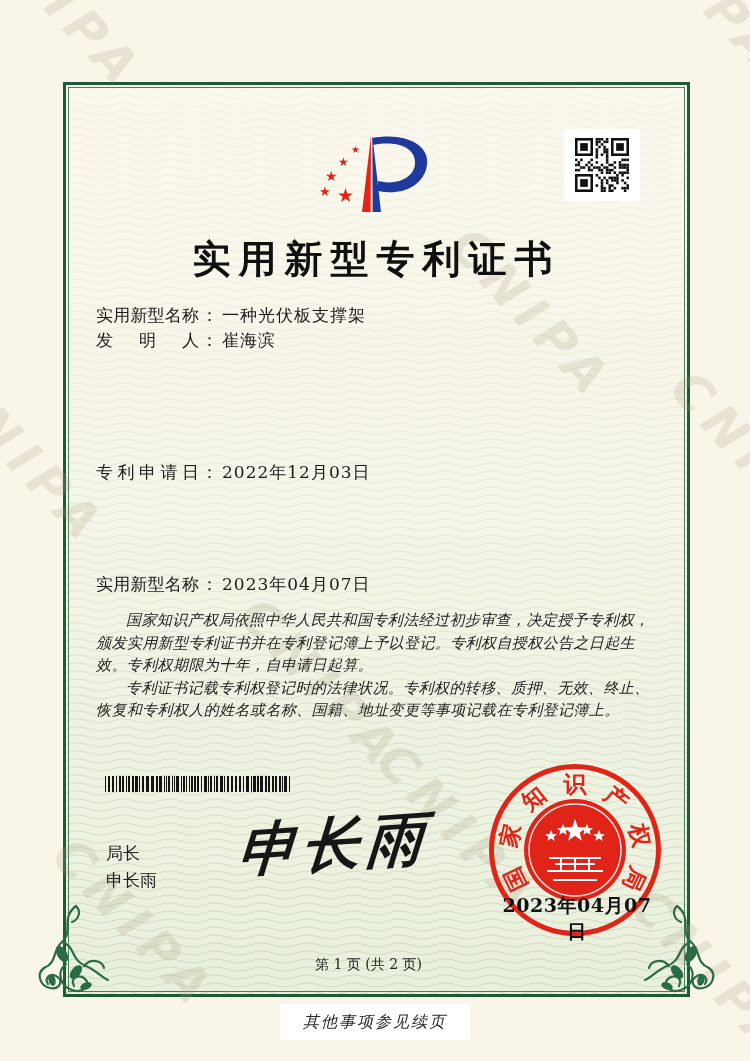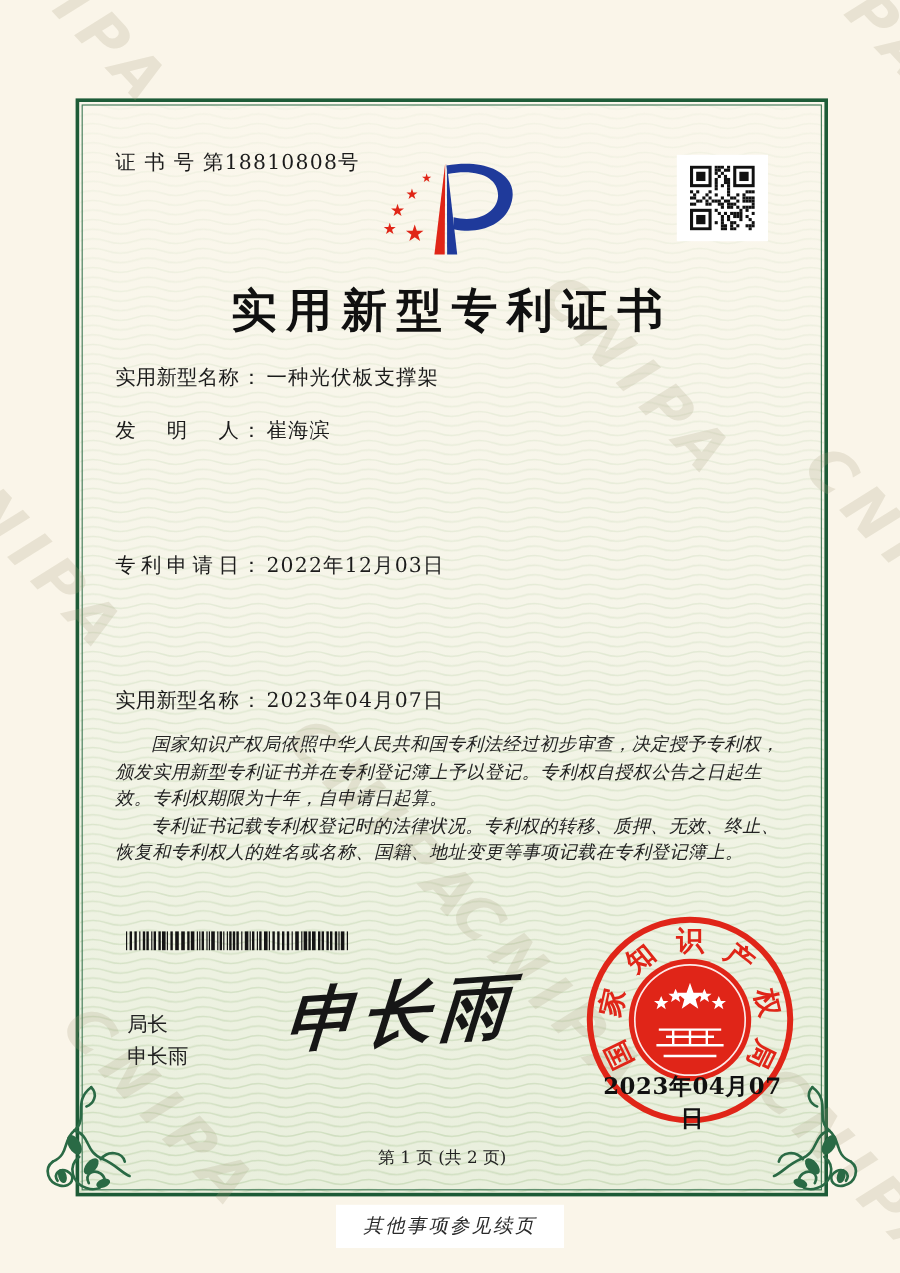--- a/index.html
+++ b/index.html
@@ -126,21 +126,20 @@
       <mask id="fadem">
           <rect width="100%" height="100%" fill="url(#fadeg)"></rect>
         </mask>
     </defs>
     <rect width="100%" height="100%" fill="url(#wavep)" mask="url(#fadem)"></rect>
   </svg>
 </div>
 
 <div class="layer">
 
-  <div class="cert-no">证 书 号 第18810808号</div>
 
   <svg class="logo-svg" width="82" height="84" viewBox="0 0 82 84" xmlns="http://www.w3.org/2000/svg">
     <path d="M20,6 C52,0 78,12 75,33 C72,54 50,64 26,59 L26,49 C46,54 62,45 63,32 C64,17 48,8 21,13 Z" fill="#1f3a9b"></path>
     <polygon points="19,4 10,80 18.6,80" fill="#e02517"></polygon>
     <polygon points="20.4,4 20.6,80 29,80" fill="#1f3a9b"></polygon>
   </svg>
   <span class="logo-star" style="left:351px;top:145px;font-size:10px;">★</span>
   <span class="logo-star" style="left:338px;top:156px;font-size:12px;">★</span>
   <span class="logo-star" style="left:325px;top:169px;font-size:14px;">★</span>
   <span class="logo-star" style="left:319px;top:185px;font-size:13px;">★</span>
@@ -273,21 +272,21 @@
       <rect x="13" y="20" width="1" height="1" fill="#111"></rect>
       <rect x="14" y="20" width="1" height="1" fill="#111"></rect>
       <rect x="19" y="20" width="1" height="1" fill="#111"></rect>
     </svg>
 
   <div class="title">实用新型专利证书</div>
 
   <div class="frow" style="top:303px">
     <span class="flabel">实用新型名称</span><span class="fcolon">：</span><span class="fvalue">一种光伏板支撑架</span>
   </div>
-  <div class="frow" style="top:347px">
+  <div class="frow" style="top:328px">
     <span class="flabel">发明人</span><span class="fcolon">：</span><span class="fvalue">崔海滨</span>
   </div>
   <div class="frow" style="top:460px">
     <span class="flabel">专利申请日</span><span class="fcolon">：</span><span class="fvalue">2022年12月03日</span>
   </div>
   <div class="frow" style="top:572px">
     <span class="flabel">实用新型名称</span><span class="fcolon">：</span><span class="fvalue">2023年04月07日</span>
   </div>
 
   <div class="paras">

